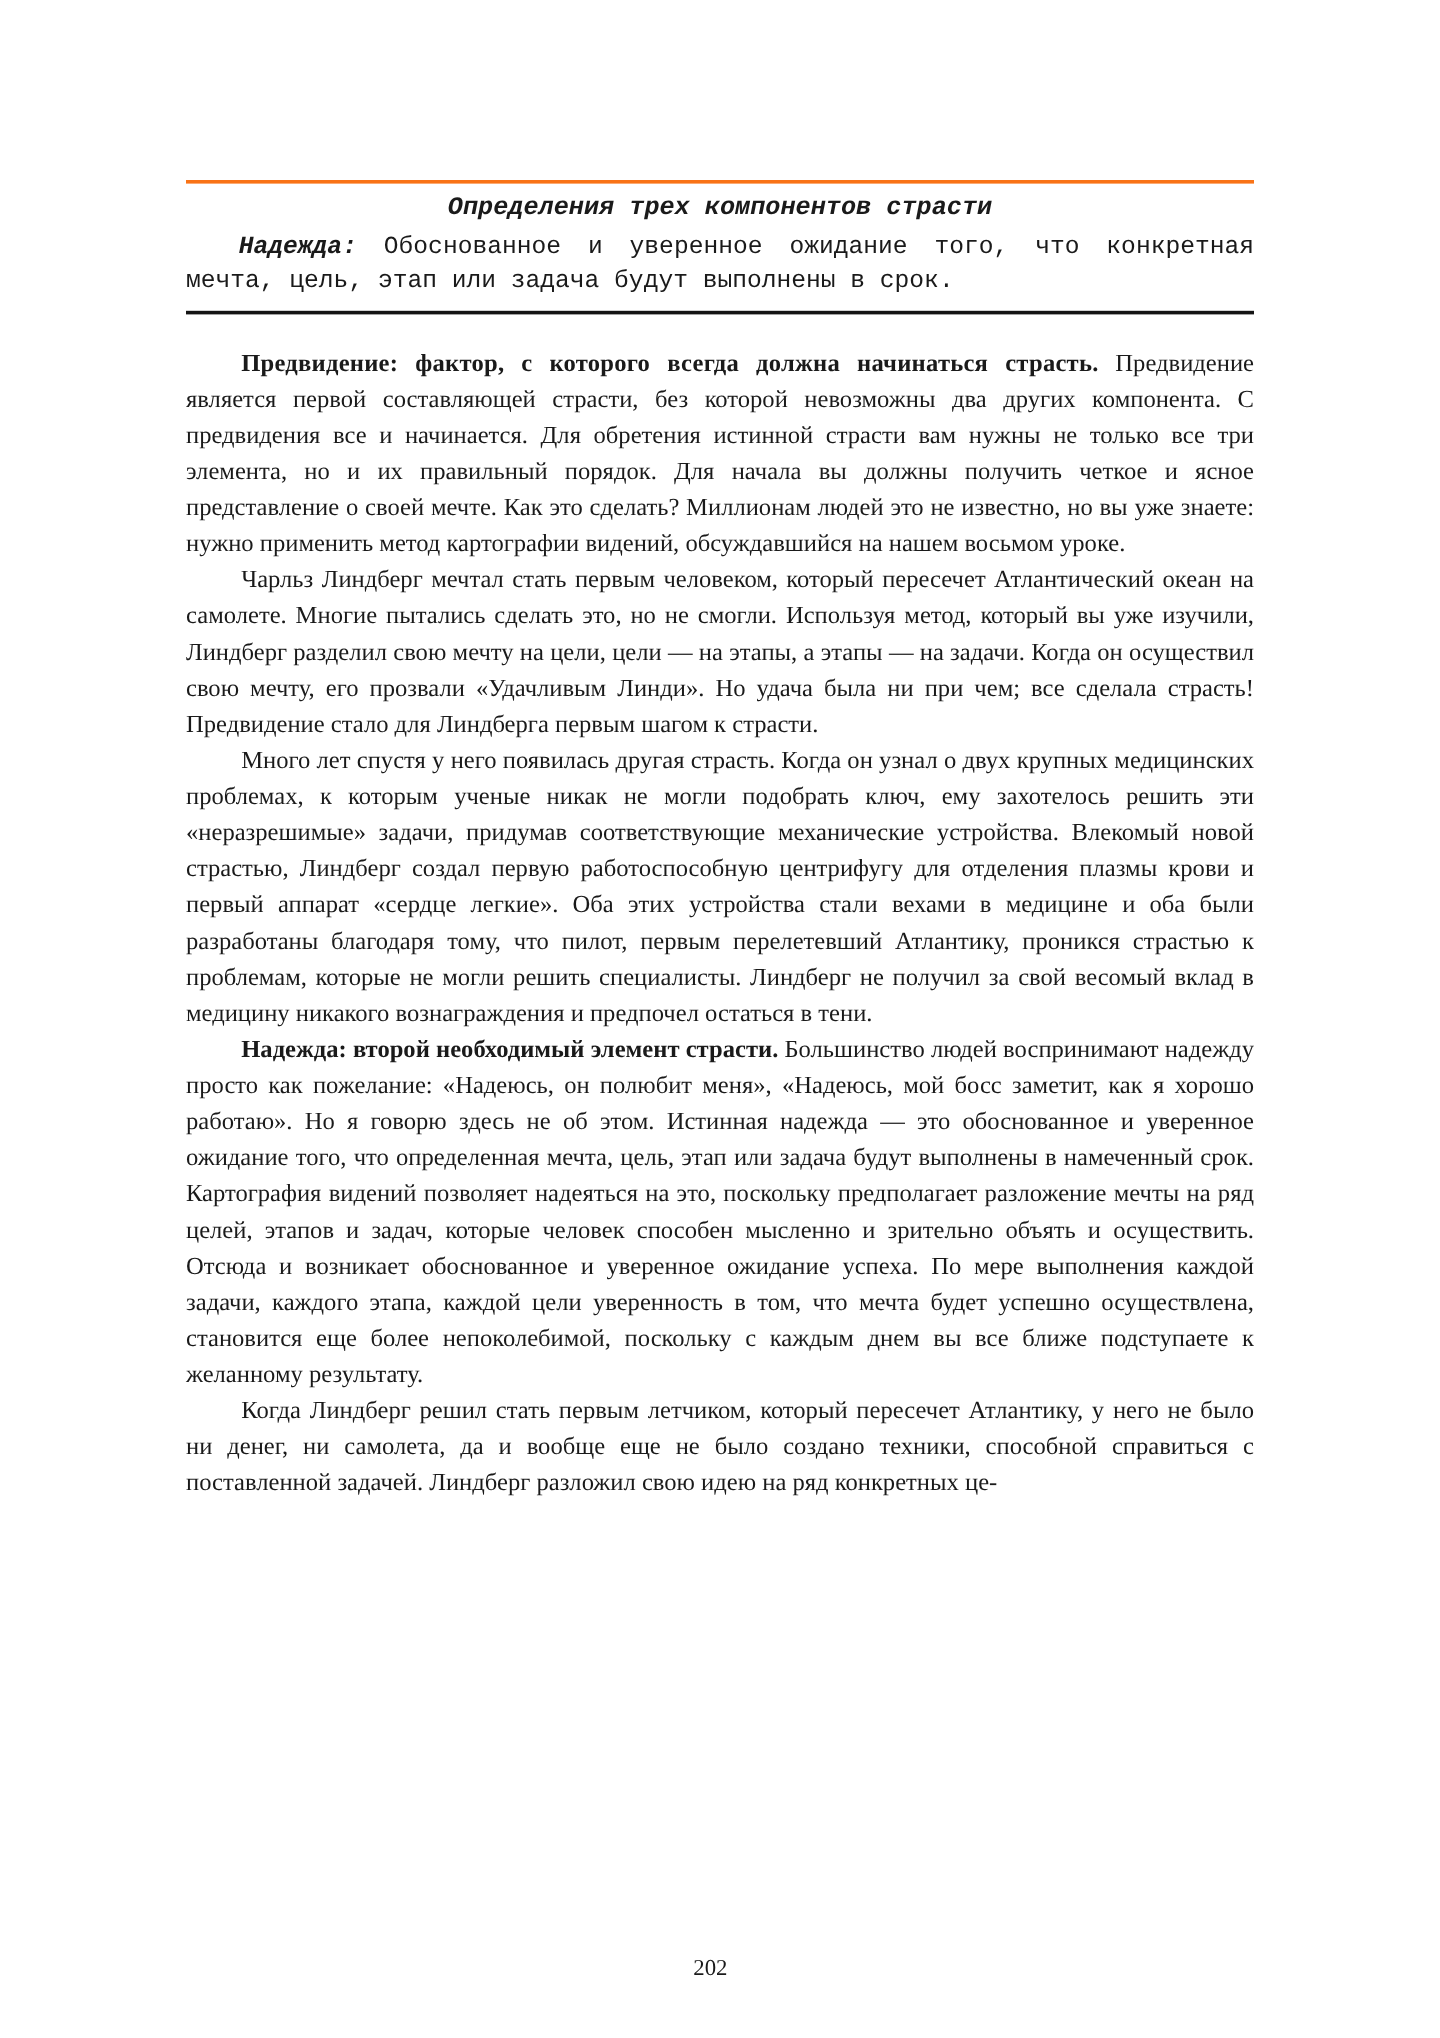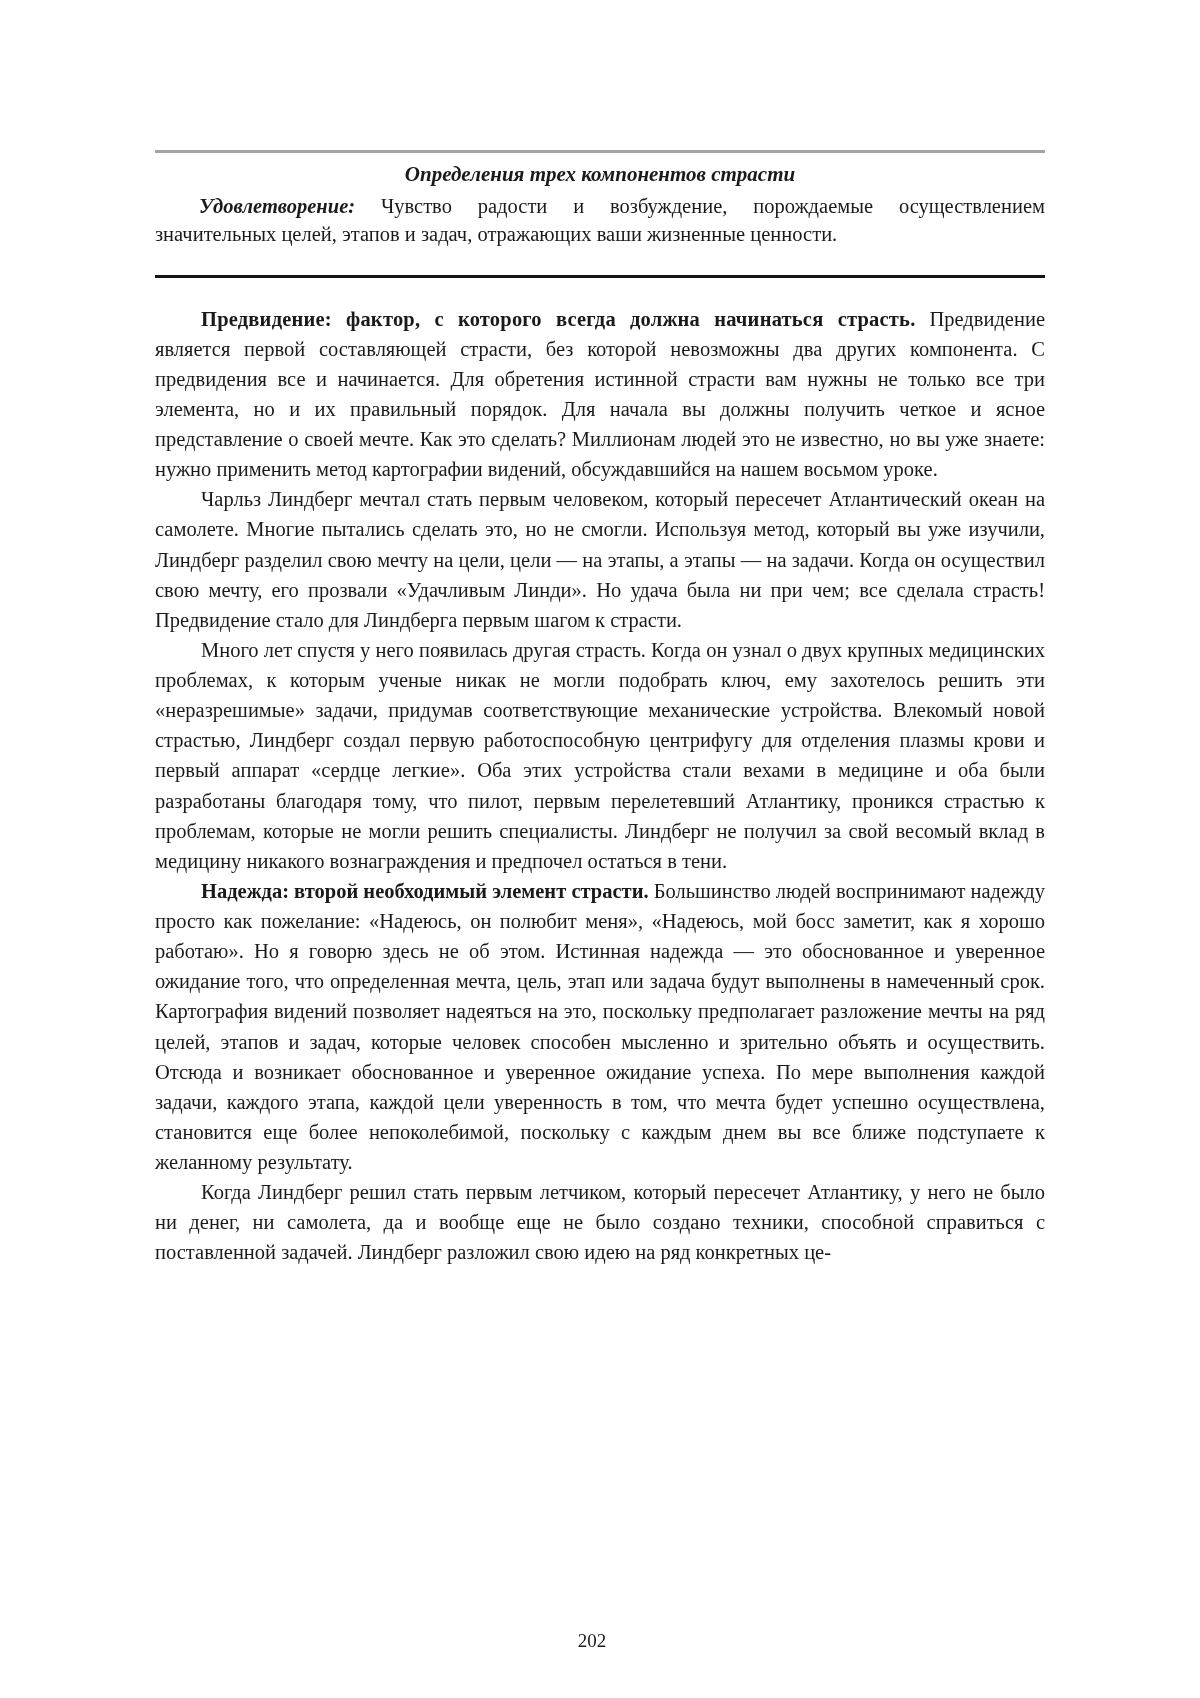--- a/index.html
+++ b/index.html
@@ -19,23 +19,24 @@
     height: 1698px;
     box-sizing: border-box;
     padding: 150px 155px 0 155px;
   }
   .content {
     width: 890px;
   }
 
   
   .defbox {
-    border-top: 3px solid #a3a3a3;
+    border-top: 3px solid #f97316;
     border-bottom: 3px solid #141414;
-    padding: 6px 0 24px 0;
+    padding: 6px 0 8px 0;
+    font-family: Liberation Mono, monospace;
   }
   .defbox-title {
     text-align: center;
     font-weight: bold;
     font-style: italic;
     font-size: 21px;
     line-height: 1.25;
     margin: 2px 0 6px 0;
   }
   .def-para {
@@ -82,24 +83,24 @@
 </head>
 <body>
 
 <div class="page">
   <div class="content">
 
     <div class="defbox">
       <div class="defbox-title">Определения трех компонентов страсти</div>
 
 
+      <p class="def-para">
+        <span class="def-term">Надежда:</span><span> Обоснованное и уверенное ожидание того, что конкретная мечта, цель, этап или задача будут выполнены в срок.</span>
+      </p>
 
-      <p class="def-para">
-        <span class="def-term">Удовлетворение:</span><span> Чувство радости и возбуждение, порождаемые осуществлением значительных целей, этапов и задач, отражающих ваши жизненные ценности.</span>
-      </p>
     </div>
 
     <div class="body-block">
 
       <p class="para">
         <span class="lead">Предвидение:  фактор,  с  которого  всегда  должна  начинаться  страсть.</span><span> Предвидение является первой составляющей страсти, без которой невозможны два других компонента. С предвидения все и начинается. Для обретения истинной страсти вам нужны не только все три элемента, но и их правильный порядок. Для начала вы должны получить четкое и ясное представление о своей мечте. Как это сделать? Миллионам людей это не известно, но вы уже знаете: нужно применить метод картографии видений, обсуждавшийся на нашем восьмом уроке.</span>
       </p>
 
       <p class="para">
         <span>Чарльз Линдберг мечтал стать первым человеком, который пересечет Атлантический океан на самолете. Многие пытались сделать это, но не смогли. Используя метод, который вы уже изучили, Линдберг разделил свою мечту на цели, цели — на этапы, а этапы — на задачи. Когда он осуществил свою мечту, его прозвали «Удачливым Линди». Но удача была ни при чем; все сделала страсть! Предвидение стало для Линдберга первым шагом к страсти.</span>

